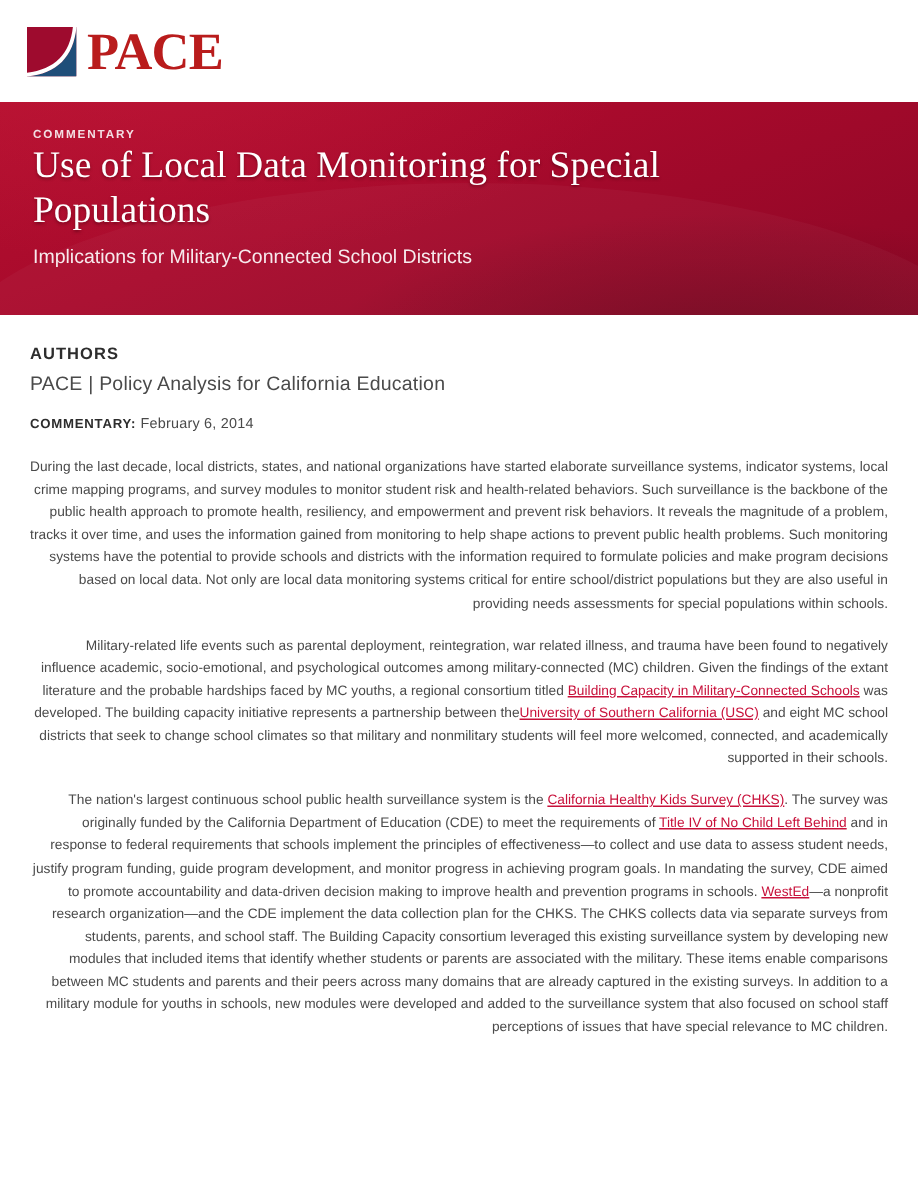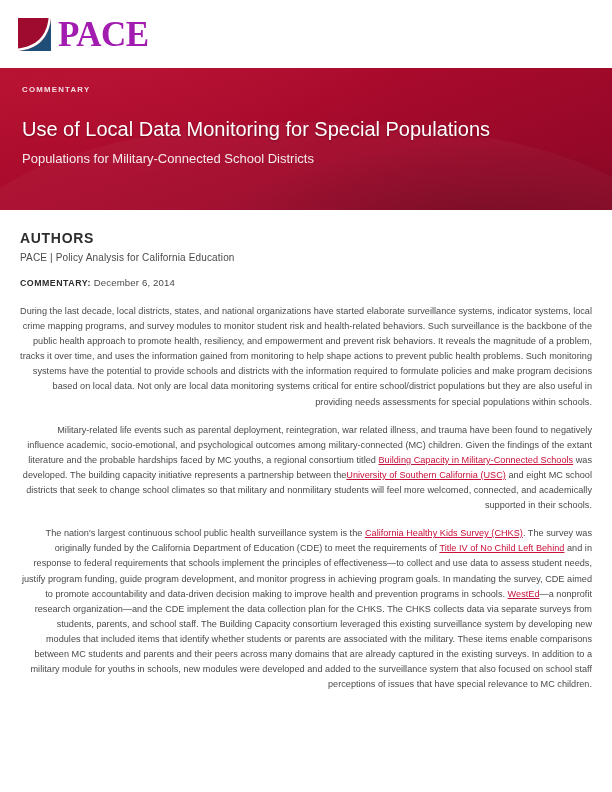--- a/index.html
+++ b/index.html
@@ -33,21 +33,21 @@
     width: 33px;
     height: 33px;
     display: block;
   }
   .logo-word {
     font-family: "Liberation Serif", serif;
     font-weight: bold;
     font-size: 35px;
     line-height: 33px;
     letter-spacing: -0.5px;
-    color: #a21caf;
+    color: #b91c1c;
   }
 
   
   .hero {
     position: relative;
     background: #a8082d;
     background-image:
       radial-gradient(ellipse 420px 150px at 78% 118%, rgba(92,5,25,0.60) 0%, rgba(92,5,25,0.0) 62%),
       radial-gradient(ellipse 480px 230px at 18% -30%, rgba(200,30,65,0.38) 0%, rgba(200,30,65,0) 66%),
       linear-gradient(160deg, #b5102f 0%, #a80a2c 42%, #8d0726 100%);
@@ -66,25 +66,25 @@
     border-radius: 50% 50% 0 0 / 70% 70% 0 0;
     background: rgba(255,255,255,0.035);
     pointer-events: none;
   }
   .hero-inner { position: relative; z-index: 2; }
   .eyebrow {
     font-size: 7.8px;
     letter-spacing: 1.25px;
     font-weight: bold;
     color: #f3dfe4;
-    margin: 0 0 20px 0;
+    margin: 0 0 2px 0;
   }
   .hero-title {
-    font-family: Liberation Sans, sans-serif;
-    font-size: 20px;
+    font-family: Liberation Serif, serif;
+    font-size: 25px;
     line-height: 30px;
     font-weight: normal;
     color: #ffffff;
     margin: 0 0 6px 0;
     max-width: 490px;
     text-shadow: 0 1px 2px rgba(60,0,14,0.45);
   }
   .hero-sub {
     font-size: 13px;
     line-height: 17px;
@@ -92,28 +92,28 @@
     margin: 0;
     font-weight: normal;
   }
 
   
   .content {
     padding: 20px 20px 0 20px;
     box-sizing: border-box;
   }
   .meta-label {
-    font-size: 14px;
+    font-size: 11px;
     font-weight: bold;
     letter-spacing: 0.7px;
     color: #2d2d2d;
     margin: 0 0 6px 0;
   }
   .meta-value {
-    font-size: 10px;
+    font-size: 13px;
     color: #4a4a4a;
     margin: 0 0 14px 0;
     letter-spacing: 0.15px;
   }
   .pub-line {
     font-size: 9.6px;
     color: #4a4a4a;
     margin: 0 0 16px 0;
     letter-spacing: 0.15px;
   }
@@ -149,32 +149,32 @@
       <path d="M33 0 C31 20 20 31 0 33 L0 30.5 C18.6 28.2 28.6 18.2 30.6 0 Z" fill="#ffffff"></path>
     </svg>
     <span class="logo-word">PACE</span>
   </div>
 </div>
 
 <div class="hero">
   <div class="hero-inner">
     <div class="eyebrow">COMMENTARY</div>
     <h1 class="hero-title">Use of Local Data Monitoring for Special Populations</h1>
-    <div class="hero-sub">Populations for Military-Connected School Districts</div>
+    <div class="hero-sub">Implications for Military-Connected School Districts</div>
   </div>
 </div>
 
 <div class="content">
 
   <div class="meta-label">AUTHORS</div>
   <div class="meta-value">PACE  |  Policy Analysis for California Education</div>
 
   <div class="pub-line">
     <span class="pub-label">COMMENTARY:</span>
-    <span>December 6, 2014</span>
+    <span>February 6, 2014</span>
   </div>
 
   <div id="paragraphs">
       <p class="para"><span>During the last decade, local districts, states, and national organizations have started elaborate surveillance systems, indicator systems, local crime mapping programs, and survey modules to monitor student risk and health-related behaviors. Such surveillance is the backbone of the public health approach to promote health, resiliency, and empowerment and prevent risk behaviors. It reveals the magnitude of a problem, tracks it over time, and uses the information gained from monitoring to help shape actions to prevent public health problems. Such monitoring systems have the potential to provide schools and districts with the information required to formulate policies and make program decisions based on local data. Not only are local data monitoring systems critical for entire school/district populations but they are also useful in providing needs assessments for special populations within schools.</span></p>
       <p class="para"><span>Military-related life events such as parental deployment, reintegration, war related illness, and trauma have been found to negatively influence academic, socio-emotional, and psychological outcomes among military-connected (MC) children. Given the findings of the extant literature and the probable hardships faced by MC youths, a regional consortium titled </span><a class="doclink" href="#">Building Capacity in Military-Connected Schools</a><span> was developed. The building capacity initiative represents a partnership between the</span><a class="doclink" href="#">University of Southern California (USC)</a><span> and eight MC school districts that seek to change school climates so that military and nonmilitary students will feel more welcomed, connected, and academically supported in their schools.</span></p>
       <p class="para"><span>The nation's largest continuous school public health surveillance system is the </span><a class="doclink" href="#">California Healthy Kids Survey (CHKS)</a><span>. The survey was originally funded by the California Department of Education (CDE) to meet the requirements of </span><a class="doclink" href="#">Title IV of No Child Left Behind</a><span> and in response to federal requirements that schools implement the principles of effectiveness—to collect and use data to assess student needs, justify program funding, guide program development, and monitor progress in achieving program goals. In mandating the survey, CDE aimed to promote accountability and data-driven decision making to improve health and prevention programs in schools. </span><a class="doclink" href="#">WestEd</a><span>—a nonprofit research organization—and the CDE implement the data collection plan for the CHKS. The CHKS collects data via separate surveys from students, parents, and school staff.  The Building Capacity consortium leveraged this existing surveillance system by developing new modules that included items that identify whether students or parents are associated with the military. These items enable comparisons between MC students and parents and their peers across many domains that are already captured in the existing surveys. In addition to a military module for youths in schools, new modules were developed and added to the surveillance system that also focused on school staff perceptions of issues that have special relevance to MC children.</span></p>
     </div>
 </div>
 
 </body></html>

